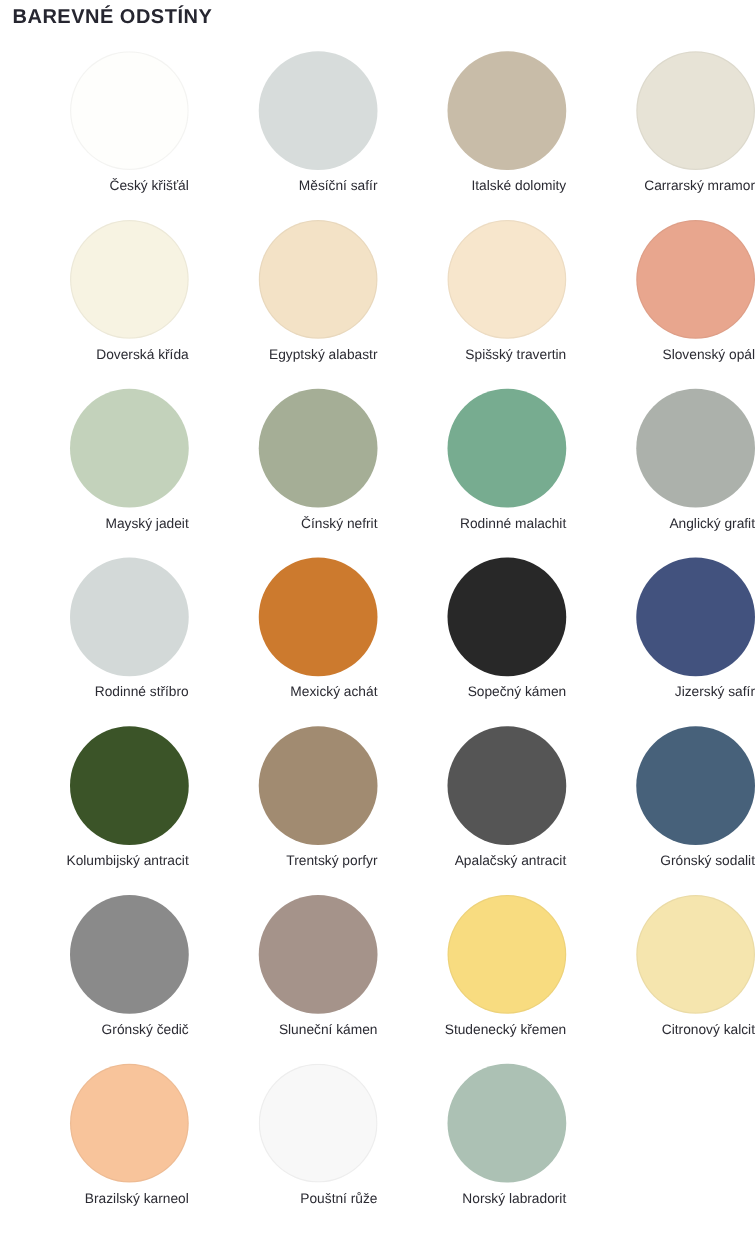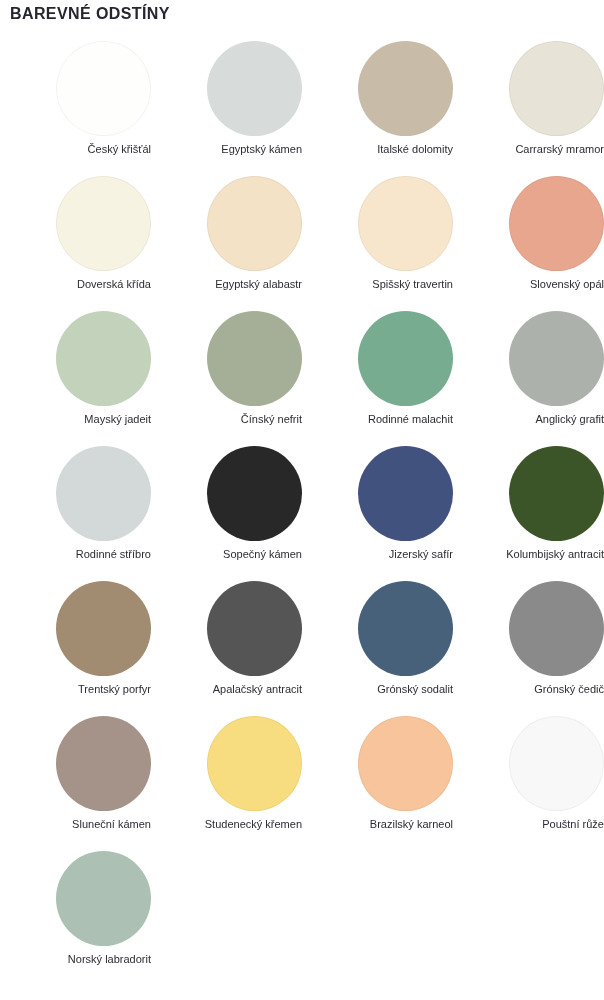--- a/index.html
+++ b/index.html
@@ -67,21 +67,21 @@
 
 <div id="page-title">BAREVNÉ ODSTÍNY</div>
 
 <div id="swatch-grid">
     <div class="swatch-cell">
       <div class="swatch-disc" style="background: rgb(254, 254, 252); box-shadow: rgba(0, 0, 0, 0.043) 0px 0px 0px 1px inset;"></div>
       <div class="swatch-label">Český křišťál</div>
     </div>
     <div class="swatch-cell">
       <div class="swatch-disc" style="background: rgb(215, 220, 219);"></div>
-      <div class="swatch-label">Egyptský kámen</div>
+      <div class="swatch-label">Měsíční safír</div>
     </div>
     <div class="swatch-cell">
       <div class="swatch-disc" style="background: rgb(200, 188, 168);"></div>
       <div class="swatch-label">Italské dolomity</div>
     </div>
     <div class="swatch-cell">
       <div class="swatch-disc" style="background: rgb(231, 227, 214); box-shadow: rgba(0, 0, 0, 0.043) 0px 0px 0px 1px inset;"></div>
       <div class="swatch-label">Carrarský mramor</div>
     </div>
     <div class="swatch-cell">
@@ -114,20 +114,24 @@
     </div>
     <div class="swatch-cell">
       <div class="swatch-disc" style="background: rgb(172, 177, 171);"></div>
       <div class="swatch-label">Anglický grafit</div>
     </div>
     <div class="swatch-cell">
       <div class="swatch-disc" style="background: rgb(211, 217, 216);"></div>
       <div class="swatch-label">Rodinné stříbro</div>
     </div>
     <div class="swatch-cell">
+      <div class="swatch-disc" style="background: rgb(204, 122, 46);"></div>
+      <div class="swatch-label">Mexický achát</div>
+    </div>
+    <div class="swatch-cell">
       <div class="swatch-disc" style="background: rgb(40, 40, 40);"></div>
       <div class="swatch-label">Sopečný kámen</div>
     </div>
     <div class="swatch-cell">
       <div class="swatch-disc" style="background: rgb(66, 82, 126);"></div>
       <div class="swatch-label">Jizerský safír</div>
     </div>
     <div class="swatch-cell">
       <div class="swatch-disc" style="background: rgb(59, 84, 40);"></div>
       <div class="swatch-label">Kolumbijský antracit</div>
@@ -150,20 +154,24 @@
     </div>
     <div class="swatch-cell">
       <div class="swatch-disc" style="background: rgb(165, 147, 138);"></div>
       <div class="swatch-label">Sluneční kámen</div>
     </div>
     <div class="swatch-cell">
       <div class="swatch-disc" style="background: rgb(248, 220, 128); box-shadow: rgba(0, 0, 0, 0.043) 0px 0px 0px 1px inset;"></div>
       <div class="swatch-label">Studenecký křemen</div>
     </div>
     <div class="swatch-cell">
+      <div class="swatch-disc" style="background: rgb(245, 229, 174); box-shadow: rgba(0, 0, 0, 0.043) 0px 0px 0px 1px inset;"></div>
+      <div class="swatch-label">Citronový kalcit</div>
+    </div>
+    <div class="swatch-cell">
       <div class="swatch-disc" style="background: rgb(248, 196, 155); box-shadow: rgba(0, 0, 0, 0.043) 0px 0px 0px 1px inset;"></div>
       <div class="swatch-label">Brazilský karneol</div>
     </div>
     <div class="swatch-cell">
       <div class="swatch-disc" style="background: rgb(248, 248, 248); box-shadow: rgba(0, 0, 0, 0.043) 0px 0px 0px 1px inset;"></div>
       <div class="swatch-label">Pouštní růže</div>
     </div>
     <div class="swatch-cell">
       <div class="swatch-disc" style="background: rgb(172, 193, 180);"></div>
       <div class="swatch-label">Norský labradorit</div>

